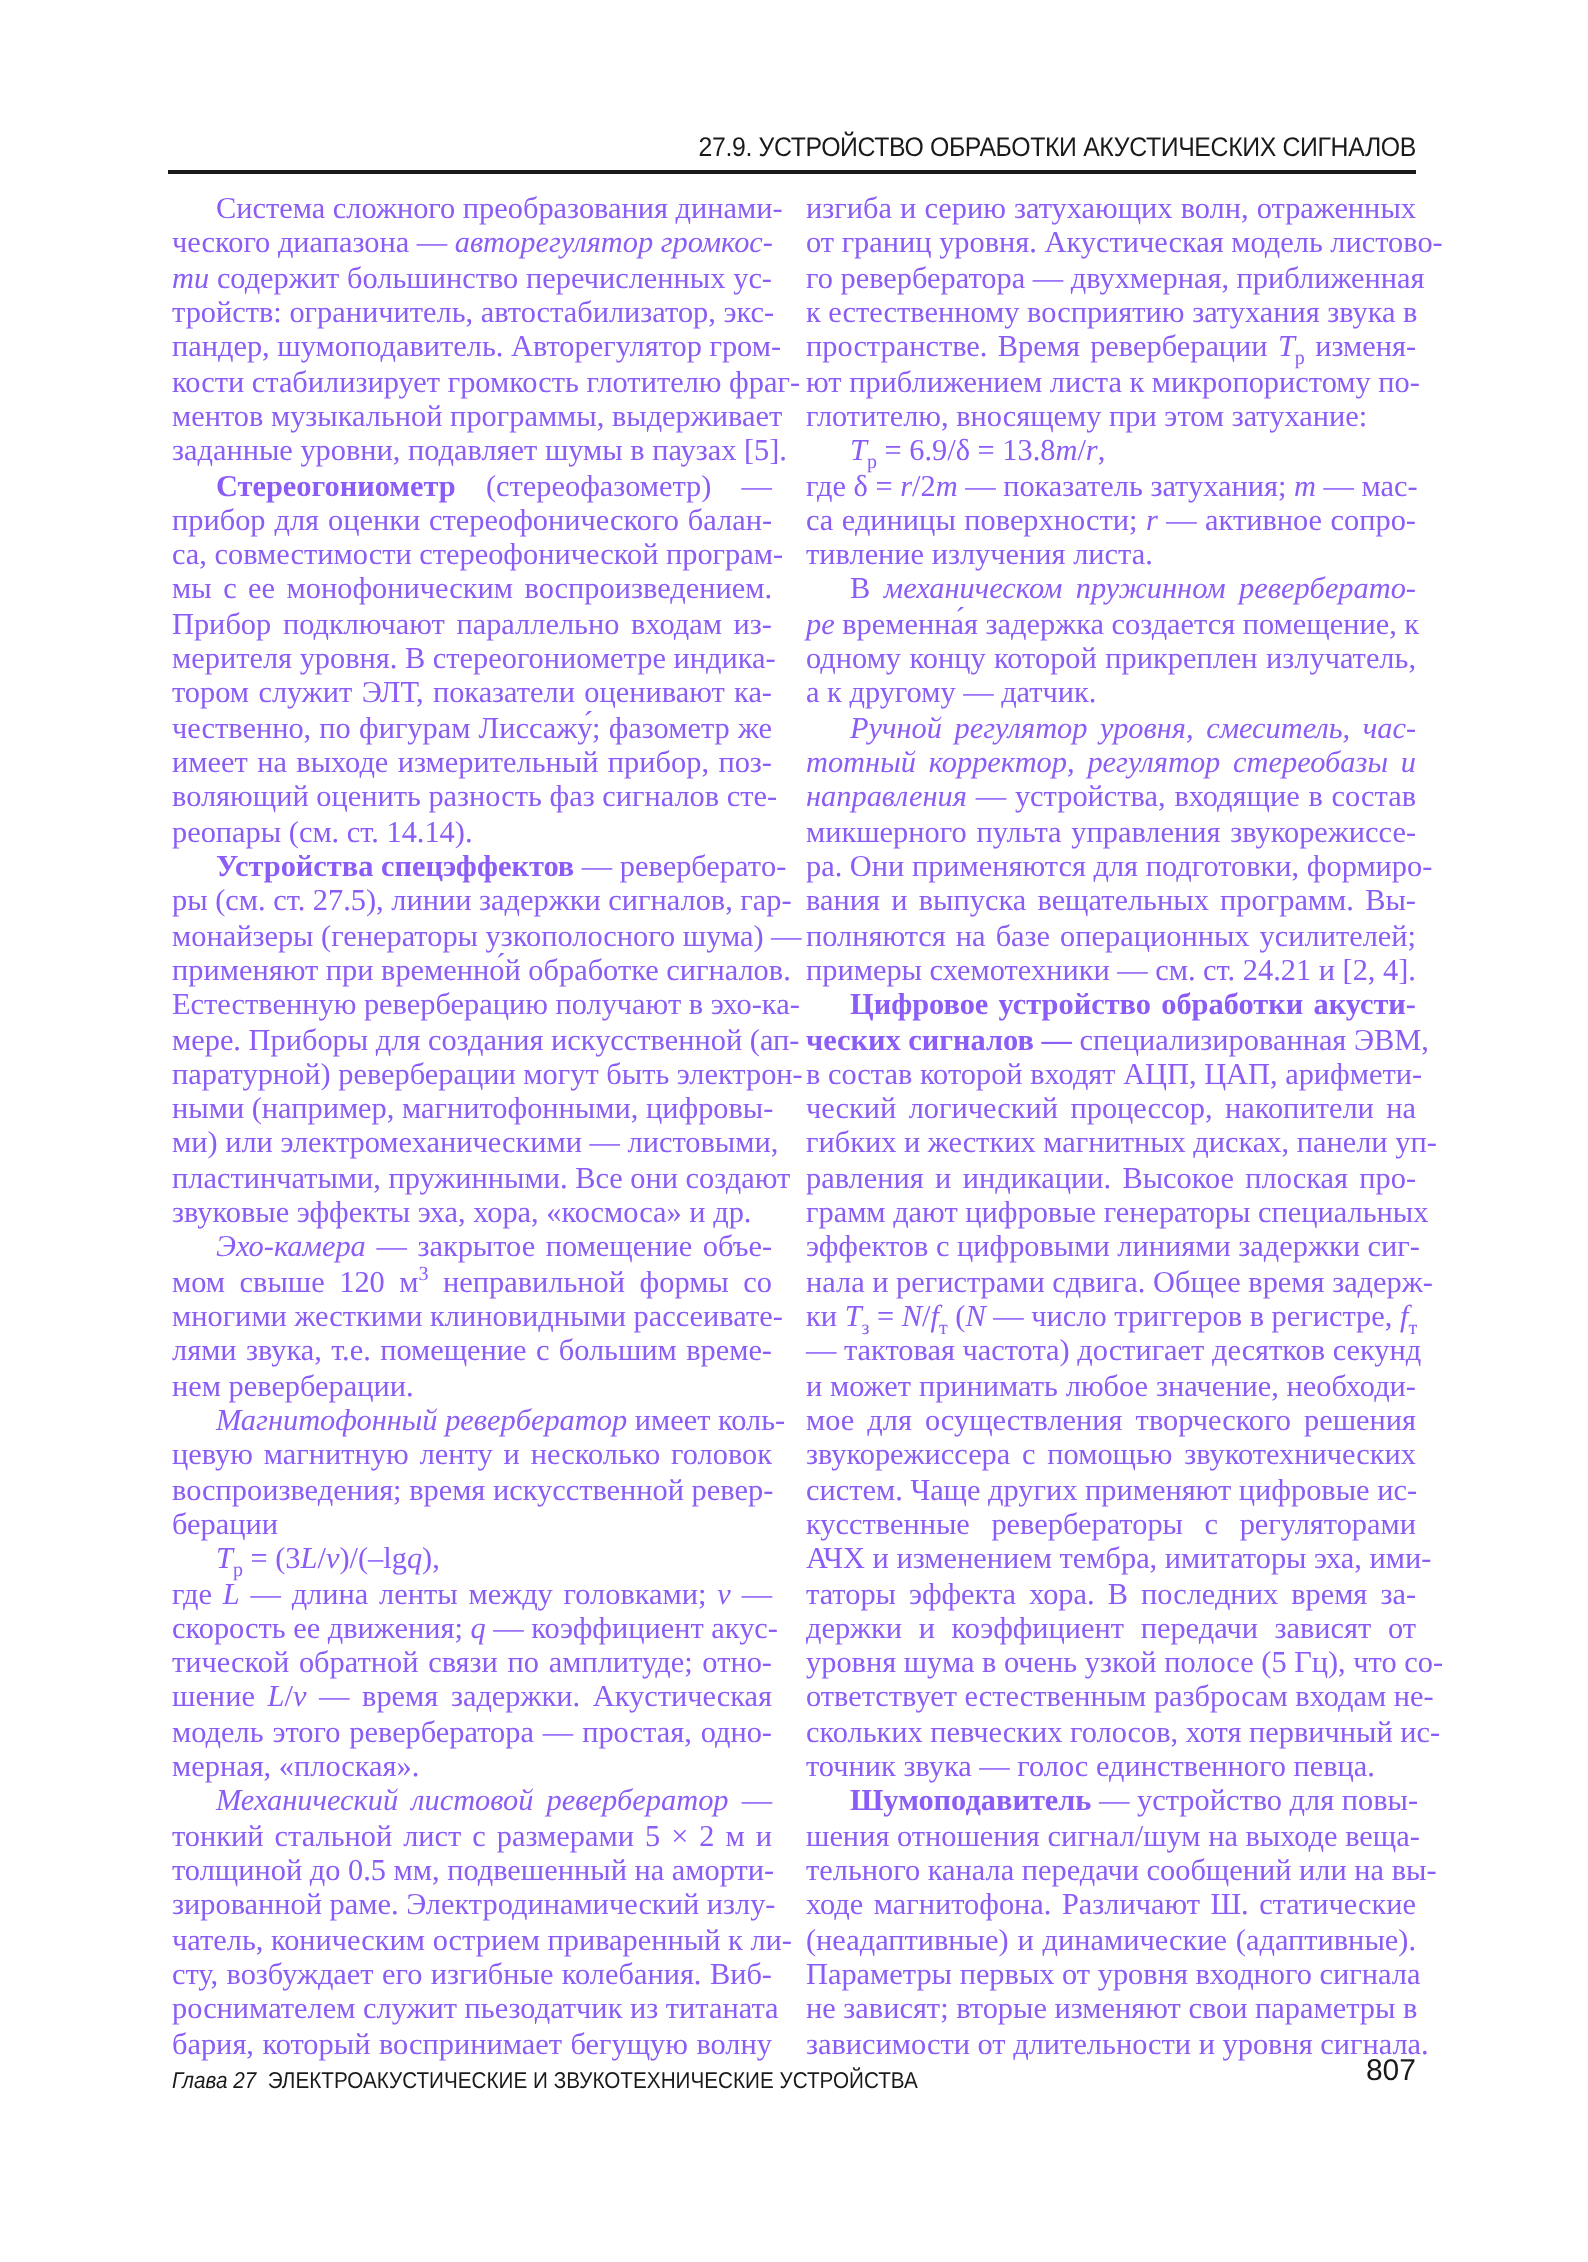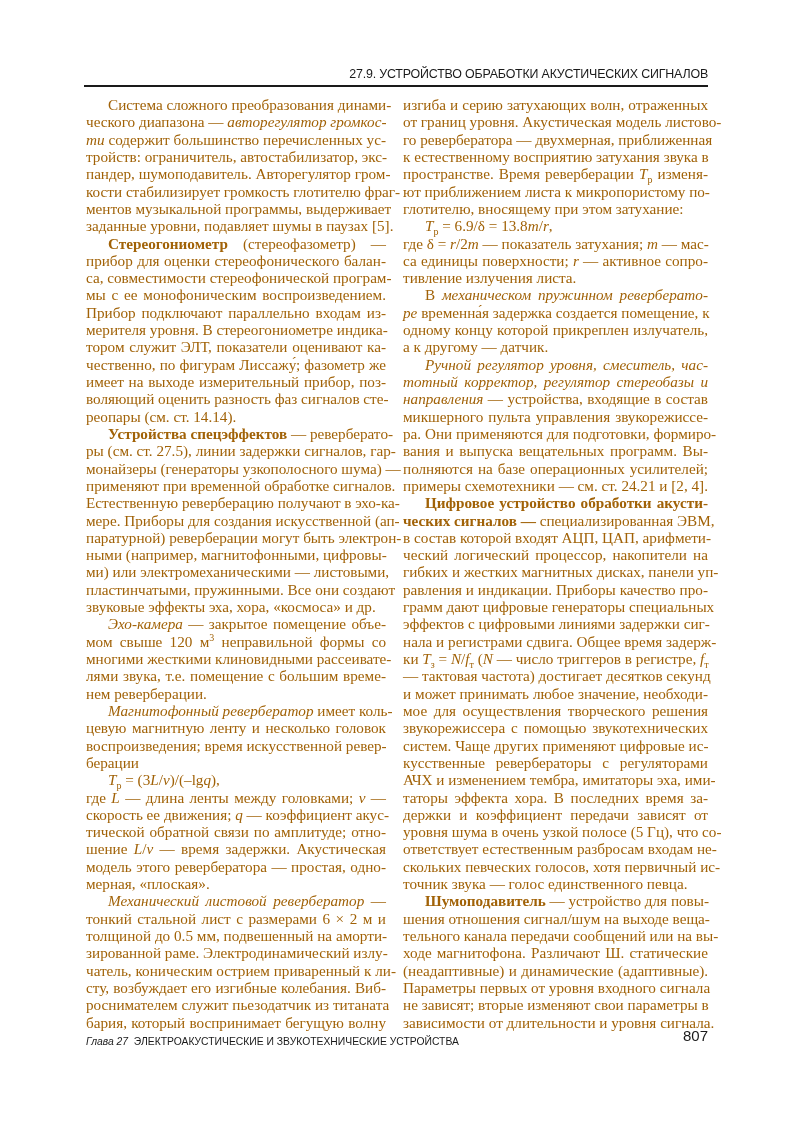--- a/index.html
+++ b/index.html
@@ -8,21 +8,21 @@
     position: absolute; left: 84px; top: 66px; width: 624px;
     text-align: right; font-family: "Liberation Sans", sans-serif;
     font-size: 13.5px; color: #1a1a1a; letter-spacing: -0.2px;
     transform: scaleX(0.92); transform-origin: right center;
   }
   .head-rule {
     position: absolute; left: 84px; top: 85px; width: 624px; height: 2px; background: #1a1a1a;
   }
   .col {
     position: absolute; top: 96px;
-    font-family: "Liberation Serif", serif; font-size: 15.2px; color: #a16207;
+    font-family: "Liberation Serif", serif; font-size: 15.2px; color: #8b5cf6;
     line-height: 17.32px;
   }
   .col.left { left: 86px; width: 300px; }
   .col.right { left: 403px; width: 305px; }
   .ln {
     display: block; white-space: nowrap; text-align: justify; text-align-last: justify;
     height: 17.32px; overflow: visible;
   }
   .ln.last { text-align-last: left; }
   .ln.ind { padding-left: 22px; }
@@ -83,21 +83,21 @@
     <span class="ln"><span>воспроизведения; время искусственной ревер-</span></span>
     <span class="ln last"><span>берации</span></span>
     <span class="ln formula"><i>T</i><sub>р</sub><span> = (3</span><i>L</i><span>/</span><i>v</i><span>)/(–lg</span><i>q</i><span>),</span></span>
     <span class="ln"><span>где </span><i>L</i><span> — длина ленты между головками; </span><i>v</i><span> —</span></span>
     <span class="ln"><span>скорость ее движения; </span><i>q</i><span> — коэффициент акус-</span></span>
     <span class="ln"><span>тической обратной связи по амплитуде; отно-</span></span>
     <span class="ln"><span>шение </span><i>L</i><span>/</span><i>v</i><span> — время задержки. Акустическая</span></span>
     <span class="ln"><span>модель этого ревербератора — простая, одно-</span></span>
     <span class="ln last"><span>мерная, «плоская».</span></span>
     <span class="ln ind"><i>Механический листовой ревербератор</i><span> —</span></span>
-    <span class="ln"><span>тонкий стальной лист с размерами 6 × 2 м и</span></span>
+    <span class="ln"><span>тонкий стальной лист с размерами 5 × 2 м и</span></span>
     <span class="ln"><span>толщиной до 0.5 мм, подвешенный на аморти-</span></span>
     <span class="ln"><span>зированной раме. Электродинамический излу-</span></span>
     <span class="ln"><span>чатель, коническим острием приваренный к ли-</span></span>
     <span class="ln"><span>сту, возбуждает его изгибные колебания. Виб-</span></span>
     <span class="ln"><span>роснимателем служит пьезодатчик из титаната</span></span>
     <span class="ln"><span>бария, который воспринимает бегущую волну</span></span>
   </div>
 <div class="col right" id="col-right">
     <span class="ln"><span>изгиба и серию затухающих волн, отраженных</span></span>
     <span class="ln"><span>от границ уровня. Акустическая модель листово-</span></span>
@@ -120,21 +120,21 @@
     <span class="ln"><span>микшерного пульта управления звукорежиссе-</span></span>
     <span class="ln"><span>ра. Они применяются для подготовки, формиро-</span></span>
     <span class="ln"><span>вания и выпуска вещательных программ. Вы-</span></span>
     <span class="ln"><span>полняются на базе операционных усилителей;</span></span>
     <span class="ln last"><span>примеры схемотехники — см. ст. 24.21 и [2, 4].</span></span>
     <span class="ln ind"><b>Цифровое устройство обработки акусти-</b></span>
     <span class="ln"><b>ческих сигналов —</b><span> специализированная ЭВМ,</span></span>
     <span class="ln"><span>в состав которой входят АЦП, ЦАП, арифмети-</span></span>
     <span class="ln"><span>ческий логический процессор, накопители на</span></span>
     <span class="ln"><span>гибких и жестких магнитных дисках, панели уп-</span></span>
-    <span class="ln"><span>равления и индикации. Приборы качество про-</span></span>
+    <span class="ln"><span>равления и индикации. Высокое плоская про-</span></span>
     <span class="ln"><span>грамм дают цифровые генераторы специальных</span></span>
     <span class="ln"><span>эффектов с цифровыми линиями задержки сиг-</span></span>
     <span class="ln"><span>нала и регистрами сдвига. Общее время задерж-</span></span>
     <span class="ln"><span>ки </span><i>T</i><sub>з</sub><span> = </span><i>N</i><span>/</span><i>f</i><sub>т</sub><span> (</span><i>N</i><span> — число триггеров в регистре, </span><i>f</i><sub>т</sub></span>
     <span class="ln"><span>— тактовая частота) достигает десятков секунд</span></span>
     <span class="ln"><span>и может принимать любое значение, необходи-</span></span>
     <span class="ln"><span>мое для осуществления творческого решения</span></span>
     <span class="ln"><span>звукорежиссера с помощью звукотехнических</span></span>
     <span class="ln"><span>систем. Чаще других применяют цифровые ис-</span></span>
     <span class="ln"><span>кусственные ревербераторы с регуляторами</span></span>

